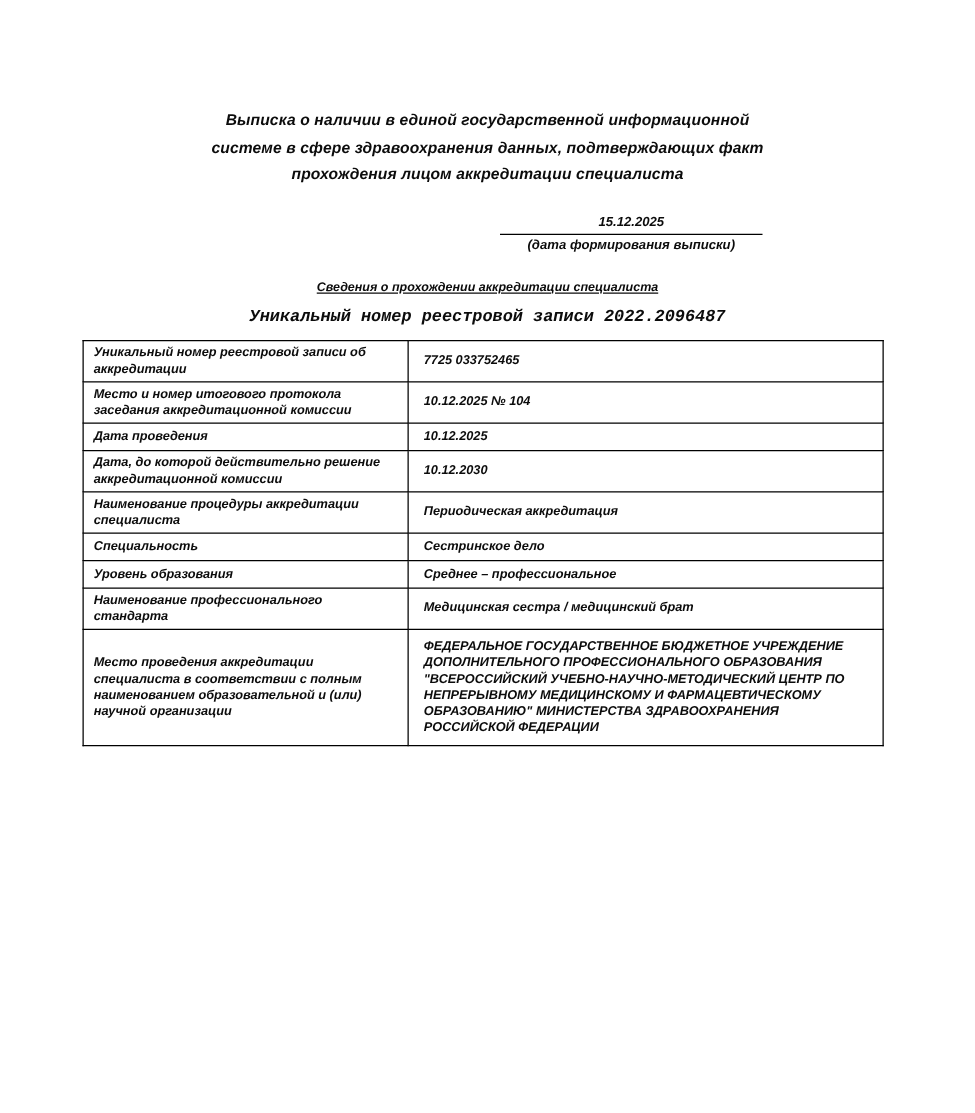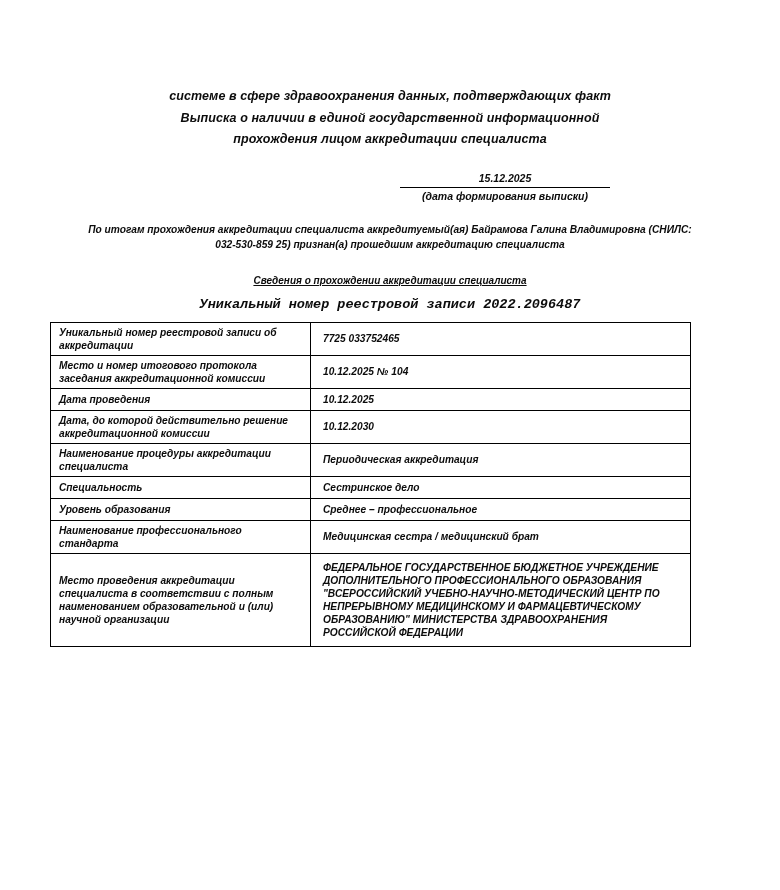--- a/index.html
+++ b/index.html
@@ -57,21 +57,21 @@
   }
   .registry-heading {
     margin-top: 8px;
     text-align: center;
     font-size: 13.5px;
     line-height: 18px;
     font-family: Liberation Mono, monospace;
   }
   table.acc-table {
     margin-top: 8px;
-    margin-left: 50px;
+    margin-left: 66px;
     width: 602px;
     border-collapse: collapse;
     table-layout: fixed;
     font-size: 10.2px;
     line-height: 13px;
   }
   table.acc-table td {
     border: 1.7px solid #000000;
     vertical-align: middle;
     padding: 3px 8px;
@@ -83,34 +83,30 @@
   table.acc-table tr.h2 td { height: 26px; }
   table.acc-table tr.h1 td { height: 15px; }
   table.acc-table tr.h6 td { height: 86px; }
 </style>
 </head>
 <body>
 
 <div class="page">
 
   <div class="doc-title">
+    <div>Выписка о наличии в единой государственной информационной</div>
     <div>системе в сфере здравоохранения данных, подтверждающих факт</div>
-    <div>Выписка о наличии в единой государственной информационной</div>
     <div>прохождения лицом аккредитации специалиста</div>
   </div>
 
   <div class="date-block">
     <div class="date-value">15.12.2025</div>
     <div class="date-caption">(дата формирования выписки)</div>
   </div>
 
-  <div class="statement">
-    <div>По итогам прохождения аккредитации специалиста аккредитуемый(ая) Байрамова Галина Владимировна (СНИЛС:</div>
-    <div>032-530-859 25) признан(а) прошедшим аккредитацию специалиста</div>
-  </div>
 
   <div class="section-heading">Сведения о прохождении аккредитации специалиста</div>
 
   <div class="registry-heading">Уникальный номер реестровой записи 2022.2096487</div>
 
   <table class="acc-table">
     <tbody>
       <tr class="h2">
         <td class="lbl">Уникальный номер реестровой записи об аккредитации</td>
         <td class="val">7725 033752465</td>

